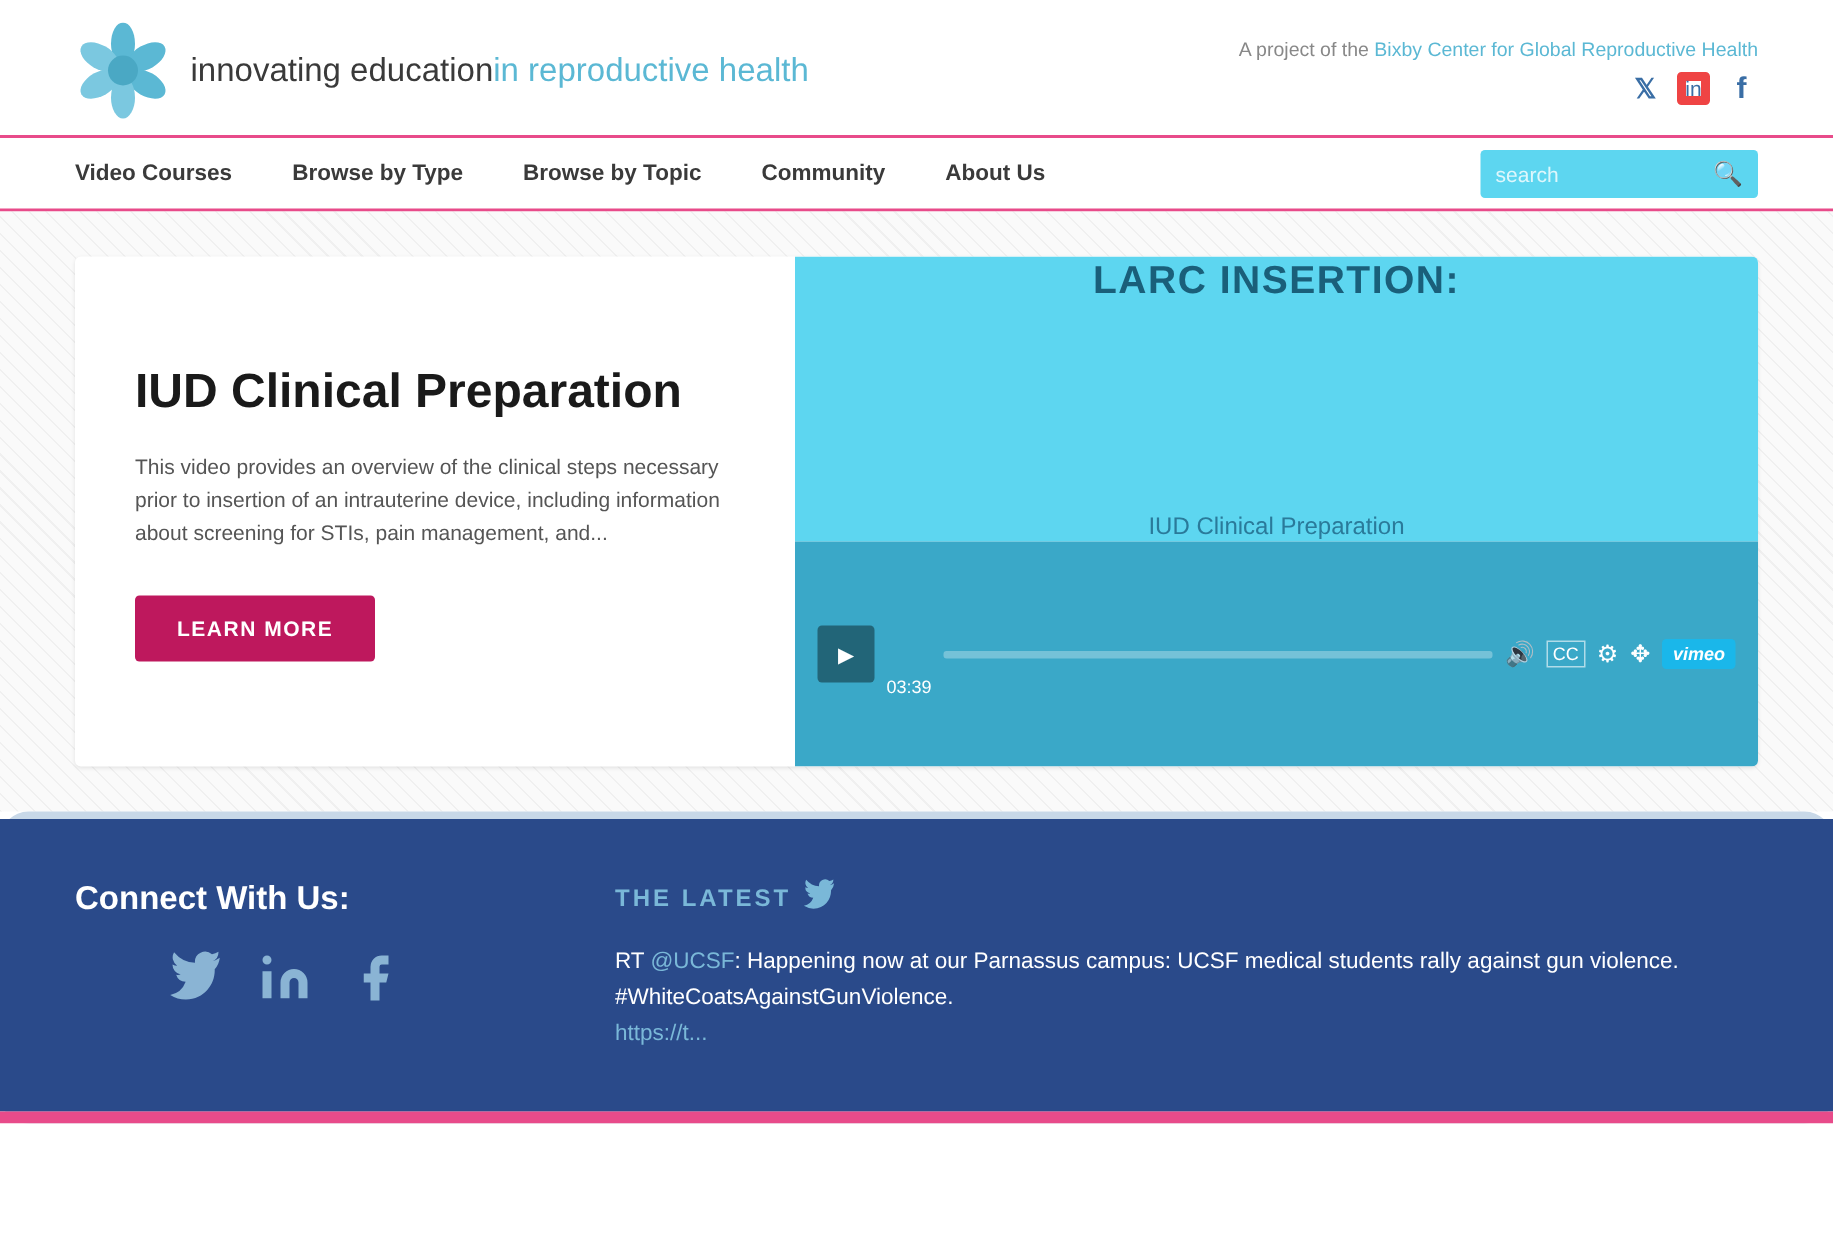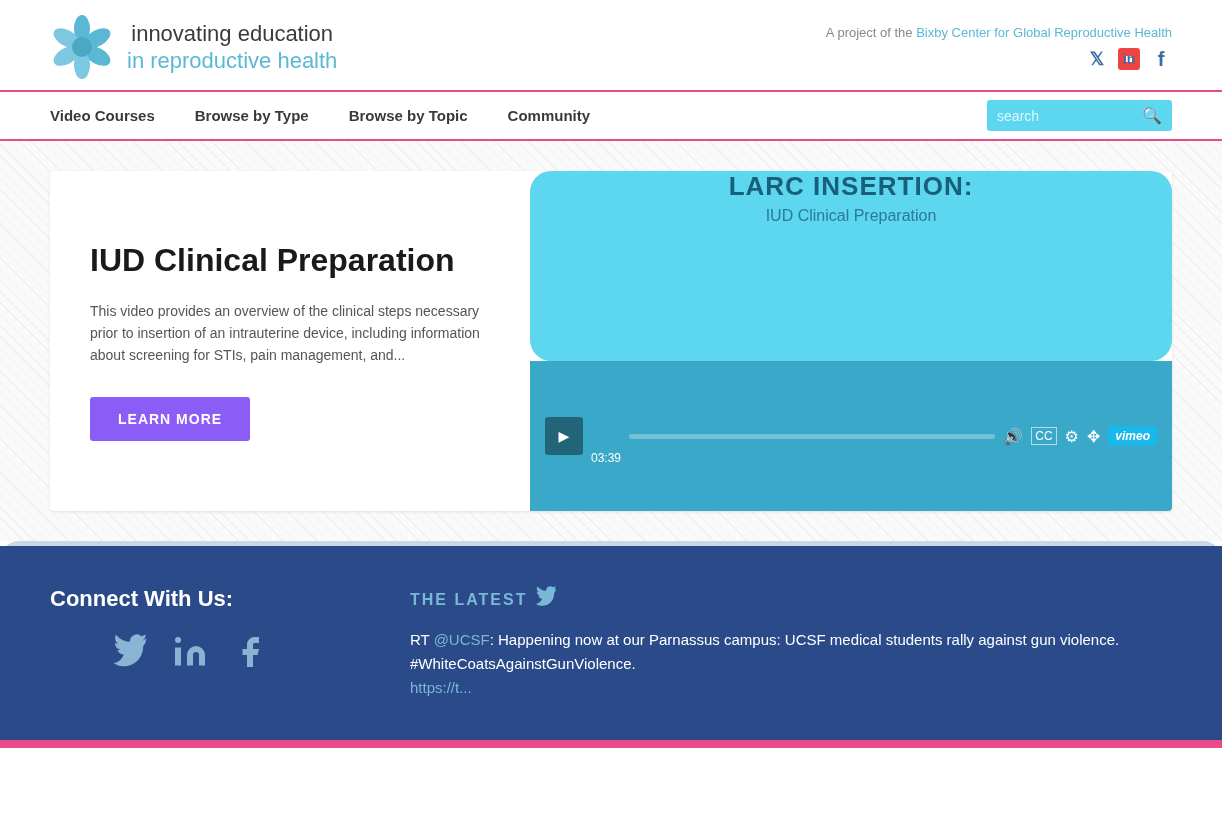--- a/index.html
+++ b/index.html
@@ -16,21 +16,21 @@
       display: flex;
       align-items: center;
       gap: 12px;
     }
     .logo-flower {
       width: 65px;
       height: 65px;
     }
     .logo-text {
       display: flex;
-      flex-direction: column;
+      flex-direction: row;
       line-height: 1.2;
       align-items: center;
     }
     .logo-text .line1 {
       font-size: 22px;
       color: #3a3a3a;
       font-weight: 400;
     }
     .logo-text .line2 {
       font-size: 22px;
@@ -156,21 +156,21 @@
       margin-bottom: 20px;
       line-height: 1.2;
     }
     .card-desc {
       font-size: 14px;
       color: #555;
       line-height: 1.6;
       margin-bottom: 30px;
     }
     .learn-more-btn {
-      background: #8b5cf6;
+      background: #be185d;
       color: #fff;
       border: none;
       padding: 14px 28px;
       font-size: 14px;
       font-weight: 700;
       letter-spacing: 1px;
       border-radius: 3px;
       cursor: pointer;
       align-self: flex-start;
       text-transform: uppercase;
@@ -178,24 +178,23 @@
     .card-right {
       flex: 1;
       display: flex;
       flex-direction: column;
     }
     .video-top {
       background: #5dd6f0;
       flex: 0 0 190px;
       display: flex;
       align-items: center;
-      justify-content: flex-start;
+      justify-content: space-between;
       flex-direction: column;
       gap: 5px;
-      border-radius: 21px;
     }
     .video-title-main {
       font-size: 26px;
       font-weight: 700;
       color: #1a5f7a;
       letter-spacing: 1px;
       text-align: center;
     }
     .video-title-sub {
       font-size: 16px;
@@ -346,32 +345,33 @@
       <span class="line2">in reproductive health</span>
     </div>
   </div>
   <div class="header-right">
     <div class="bixby-text">
       <span>A project of the</span>
       <a class="bixby-link" href="#">Bixby Center for Global Reproductive Health</a>
     </div>
     <div class="social-icons-header">
       <span class="social-icon-h">𝕏</span>
-      <span class="social-icon-h" style="font-size:14px; font-weight:bold; border:8px solid #ef4444; border-radius:3px; padding:2px 3px;">in</span>
+      <span class="social-icon-h" style="font-size:14px; font-weight:normal; border:6px solid #ef4444; border-radius:3px; padding:2px 3px;">in</span>
       <span class="social-icon-h" style="font-size:20px; font-weight:bold;">f</span>
     </div>
   </div>
 </div>
 
 <nav class="navbar">
   <div class="nav-links">
     <a class="nav-link" href="#">Video Courses</a>
     <a class="nav-link" href="#">Browse by Type</a>
     <a class="nav-link" href="#">Browse by Topic</a>
     <a class="nav-link" href="#">Community</a>
+    <a class="nav-link" href="#">About Us</a>
   </div>
   <div class="search-box">
     <input class="search-input" type="text" placeholder="search" style="">
     <button class="search-btn">🔍</button>
   </div>
 </nav>
 
 <div class="main-content">
   <div class="featured-card">
     <div class="card-left">

